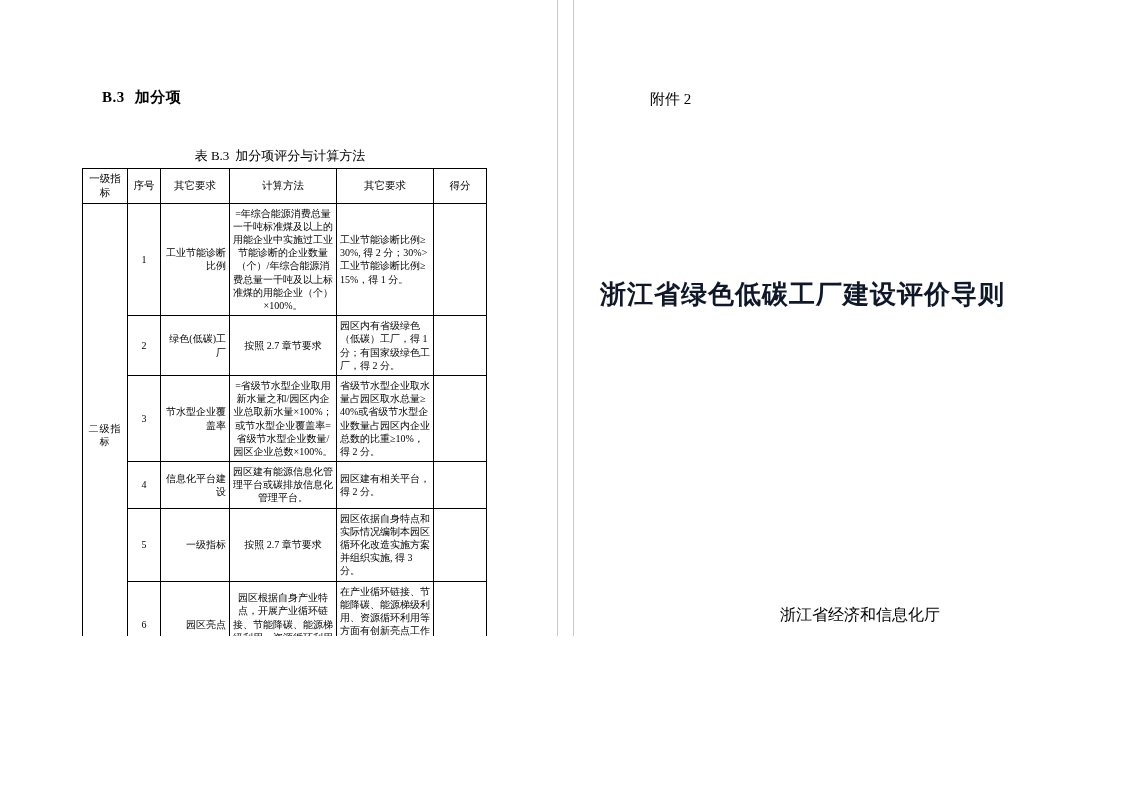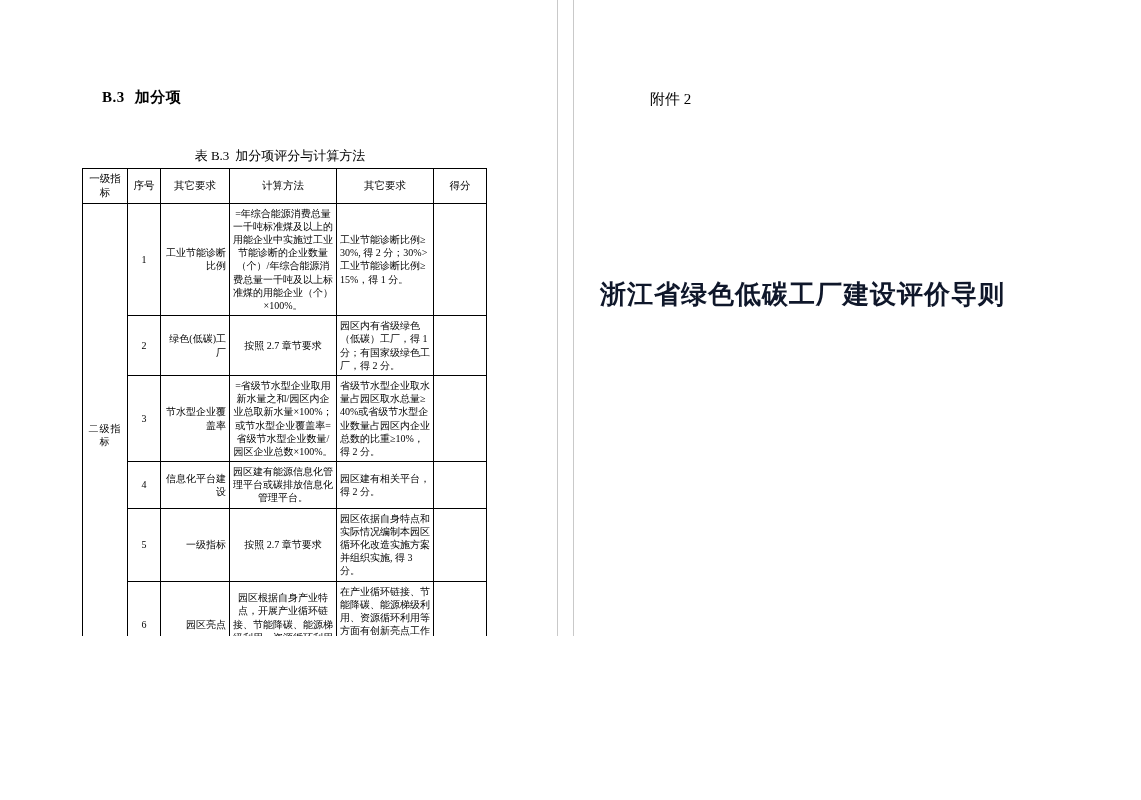--- a/index.html
+++ b/index.html
@@ -228,16 +228,17 @@
   </div>
 
   <div class="sheet sheet-right"></div>
 
   <div class="attach-label">附件 2</div>
 
   <div class="doc-title">
     <span>浙江省绿色低碳工厂建设评价导则</span>
   </div>
 
+  <div class="issuer">浙江省经济和信息化厅</div>
   <div class="issue-date">2024 年 5 月</div>
   <div class="pg-num-right">— 30 —</div>
 
 </div>
 
 </body></html>

